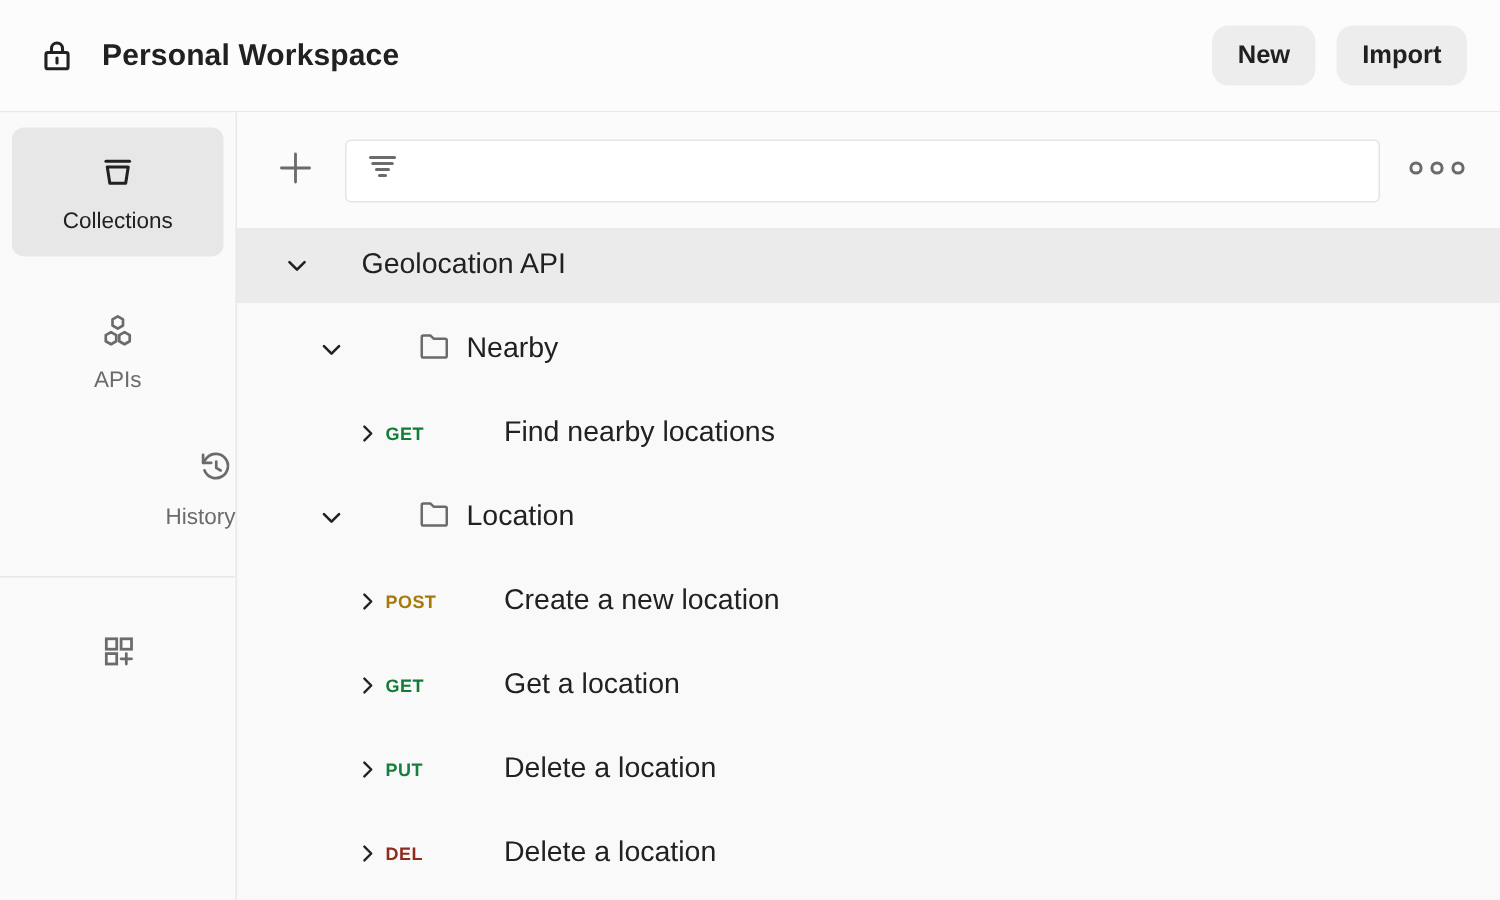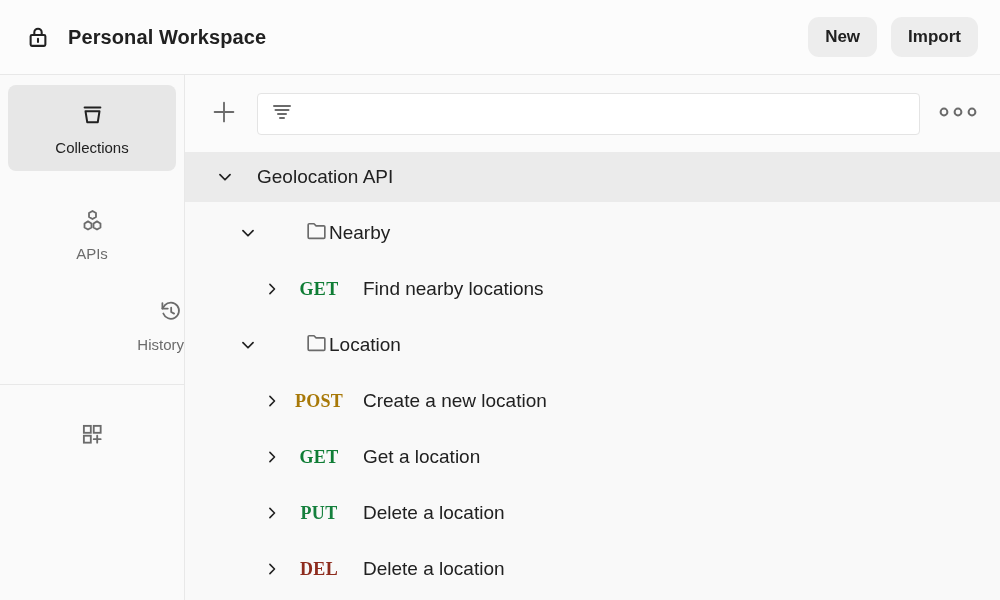--- a/index.html
+++ b/index.html
@@ -38,21 +38,21 @@
     padding: 10px 17px;
     cursor: pointer;
   }
   .hbtn + .hbtn { margin-left: 14px; }
 
   
   .content { display: flex; height: 525px; }
 
   
   .rail {
-    width: 185px;
+    width: 158px;
     background: #fafafa;
     border-right: 1px solid #e8e8e8;
     display: flex;
     flex-direction: column;
     align-items: stretch;
     flex-shrink: 0;
   }
   .rail-item {
     display: flex;
     flex-direction: column;
@@ -121,31 +121,30 @@
     align-items: center;
     cursor: pointer;
     font-size: 19px;
     color: #212121;
   }
   .row.collection { background: #ebebeb; }
   .row .chev { display: flex; align-items: center; justify-content: center; width: 24px; flex-shrink: 0; }
   .row.collection .chev { margin-left: 28px; }
   .row.folder .chev { margin-left: 51px; }
   .row.request .chev { margin-left: 75px; }
-  .row.collection .name { margin-left: 20px; }
+  .row.collection .name { margin-left: 31px; }
   .row.folder .foldicon { margin-left: 44px; }
-  .row.folder .name { }
+  .row.folder .name { margin-left: 9px; }
   .method {
     width: 70px;
     flex-shrink: 0;
-    text-align: center;
-    font-size: 18px;
+    text-align: left;
+    font-size: 12px;
     font-weight: 700;
     letter-spacing: 0.3px;
-    font-family: Liberation Serif, serif;
   }
   .row.request .name { margin-left: 9px; }
   .name { white-space: nowrap; }
 </style>
 </head>
 <body>
 
 <div class="header">
   <span class="lock">
     <svg width="26" height="26" viewBox="0 0 24 24" fill="none" stroke="#212121" stroke-width="1.9" stroke-linecap="round" stroke-linejoin="round">

